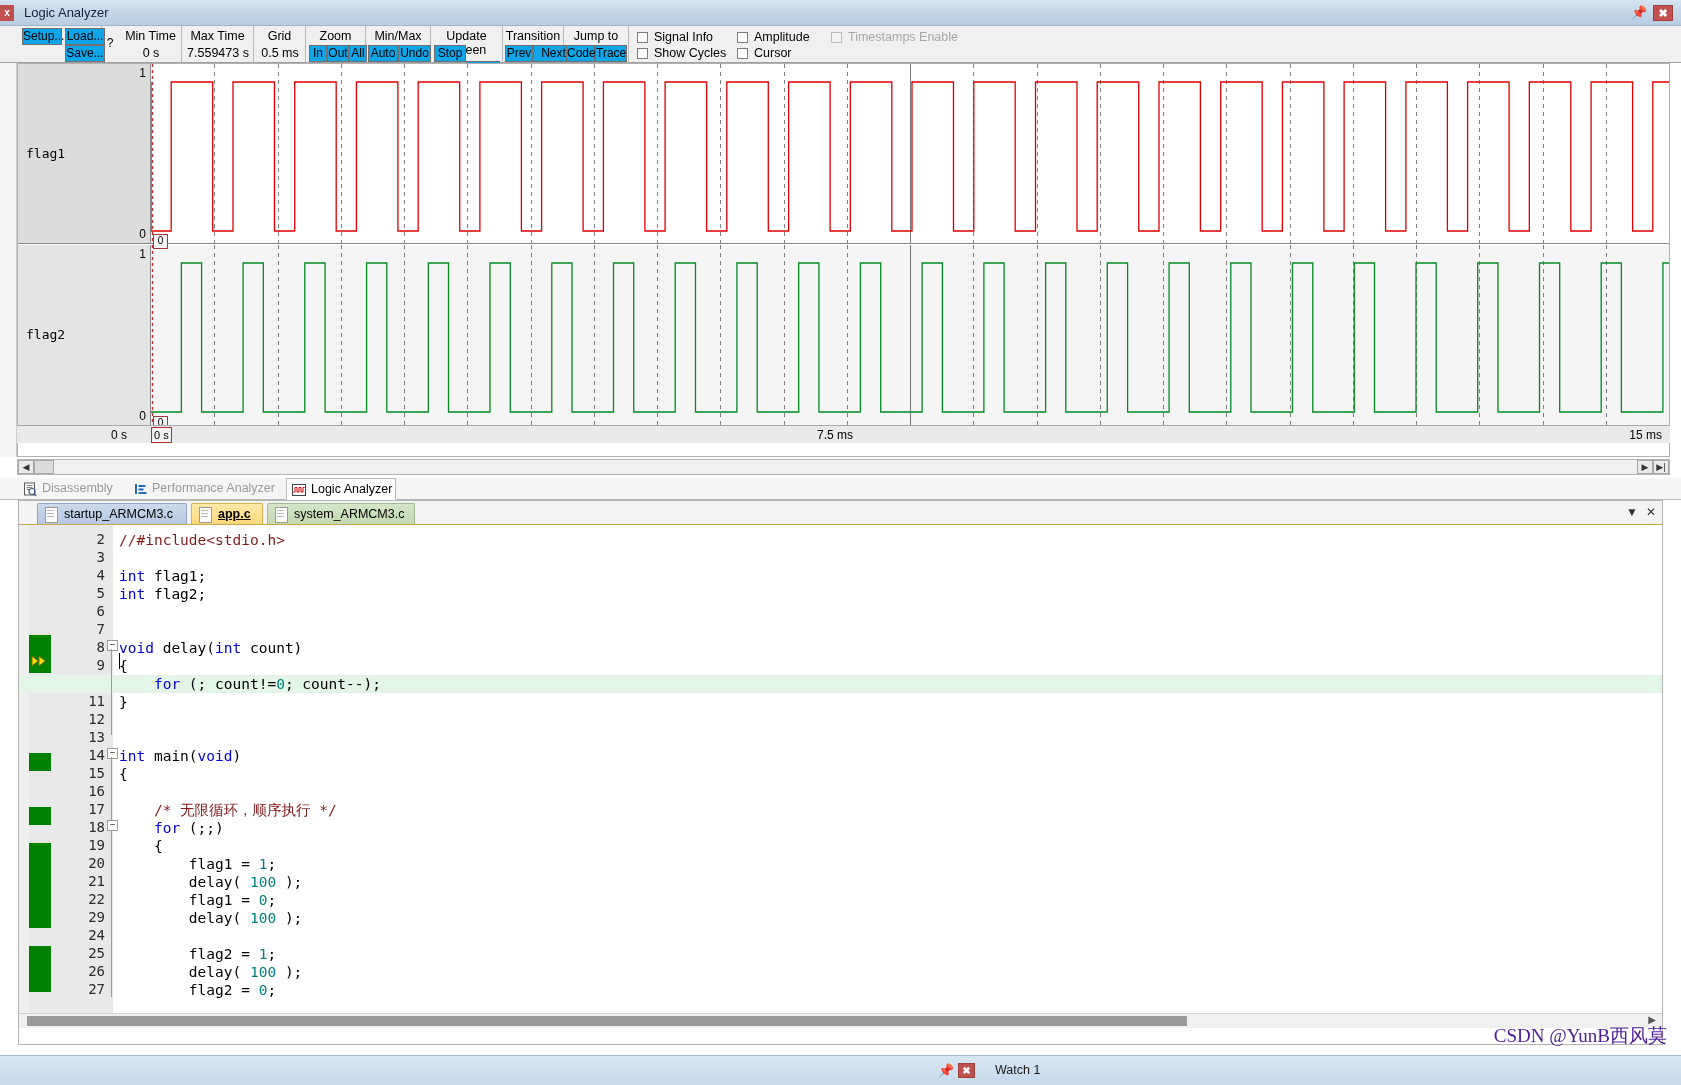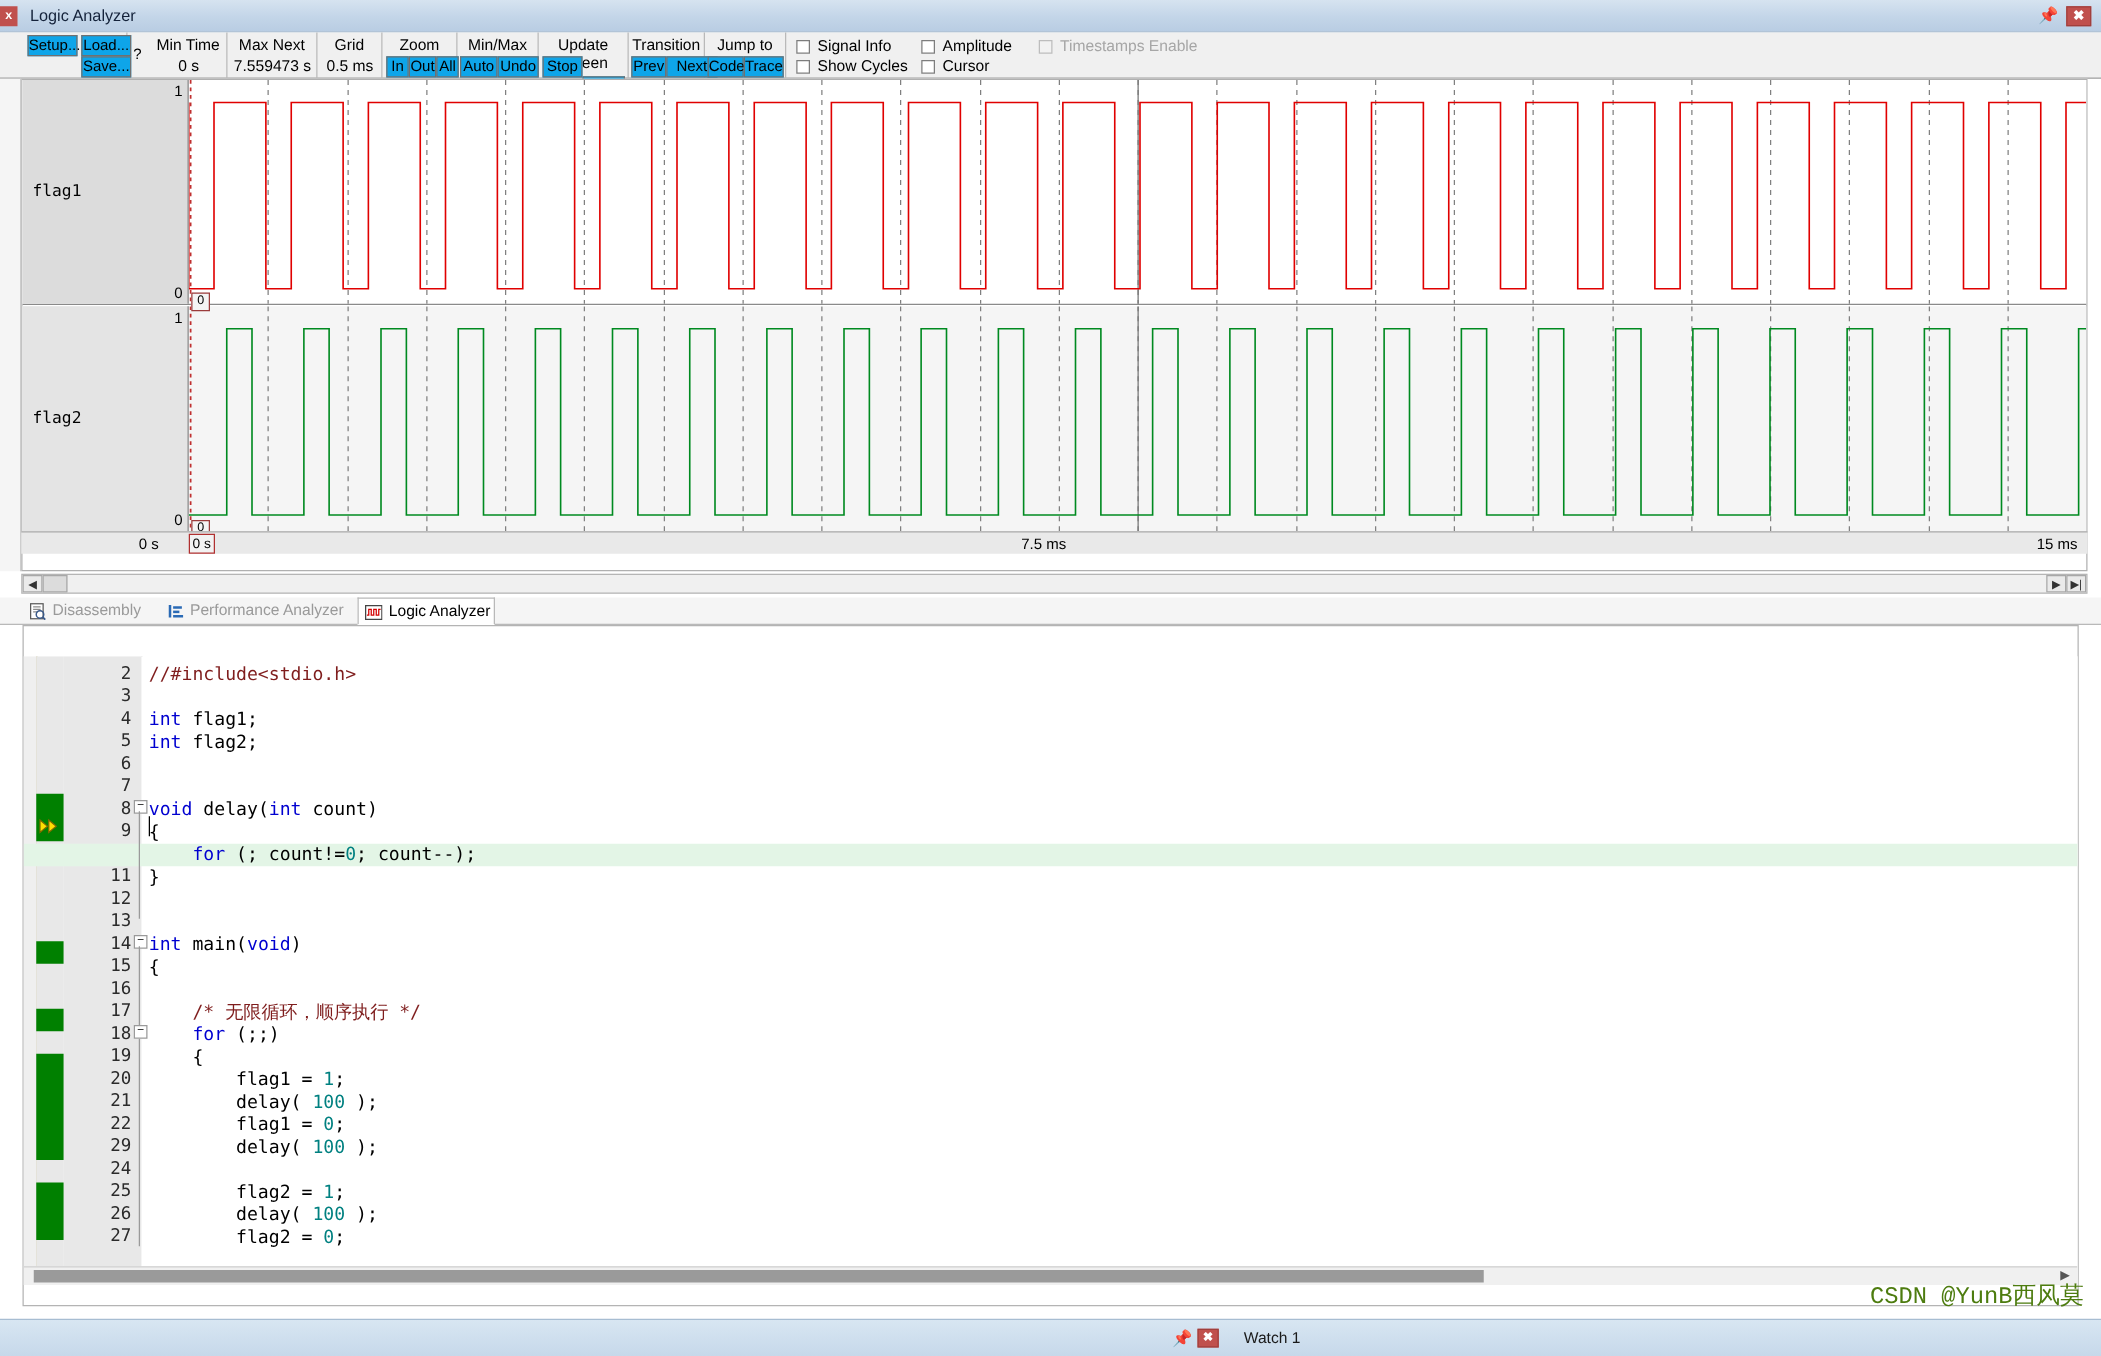--- a/index.html
+++ b/index.html
@@ -131,22 +131,22 @@
   .ed-hscroll{position:absolute;left:0;bottom:0;width:100%;height:15px;background:#f0f0f0;
     border-top:1px solid #cfcfcf;box-sizing:border-box;}
 
   
   .statusbar{position:absolute;left:0;bottom:0;width:1681px;height:30px;
     background:linear-gradient(to bottom,#d8e6f2,#c6d8ea);border-top:1px solid #a7bdd2;box-sizing:border-box;}
   .watch-pin{position:absolute;left:938px;top:7px;font-size:13px;color:#111;}
   .watch-x{position:absolute;left:958px;top:7px;width:17px;height:15px;background:#c0504d;
     border:1px solid #a13f3c;color:#fff;font-size:10px;line-height:14px;text-align:center;font-weight:bold;box-sizing:border-box;}
   .watch-lbl{position:absolute;left:995px;top:7px;font-size:12.5px;color:#1a1a1a;}
-  .wm{position:absolute;right:14px;bottom:3px;font-size:19px;color:#4d7c0f;white-space:nowrap;
-    font-family:Liberation Mono, monospace;}
+  .wm{position:absolute;right:14px;bottom:3px;font-size:19px;color:#4c1d95;white-space:nowrap;
+    font-family:Liberation Serif, serif;}
   .leftstrip2{position:absolute;left:0;top:63px;width:16px;height:394px;background:#f5f5f5;border-right:1px solid #cdcdcd;}
 </style>
 </head>
 <body>
 
 <div class="app">
 
   <div class="stub" style="left:22px;width:56px;"></div>
   <div class="stub" style="left:84px;width:56px;"></div>
   <div class="stub" style="left:146px;width:56px;"></div>
@@ -171,21 +171,21 @@
     <div class="tgrp" style="left:102px;width:18px;border-right:none;">
       <div class="btn" style="left:1px;top:10px;width:14px;height:17px;border:none;background:transparent;">?</div>
     </div>
 
     <div class="tgrp" style="left:120px;width:62px;">
       <div class="tglabel">Min Time</div>
       <div class="fieldv" style="left:0;top:20px;width:62px;">0 s</div>
     </div>
 
     <div class="tgrp" style="left:182px;width:72px;">
-      <div class="tglabel">Max Next</div>
+      <div class="tglabel">Max Time</div>
       <div class="fieldv" style="left:0;top:20px;width:72px;">7.559473 s</div>
     </div>
 
     <div class="tgrp" style="left:254px;width:52px;">
       <div class="tglabel">Grid</div>
       <div class="fieldv" style="left:0;top:20px;width:52px;">0.5 ms</div>
     </div>
 
     <div class="tgrp" style="left:306px;width:60px;">
       <div class="tglabel">Zoom</div>
@@ -357,20 +357,36 @@
       <svg class="vtab-ico" viewBox="0 0 14 14">
         <rect x="0.5" y="1.5" width="13" height="11" fill="#fff" stroke="#444"></rect>
         <path d="M1.5 9 L3 9 L3 4.5 L5 4.5 L5 9 L7 9 L7 4.5 L9 4.5 L9 9 L11 9 L11 4.5 L12.5 4.5" stroke="#d40000" fill="none" stroke-width="1"></path>
       </svg>
       <span class="lbl">Logic Analyzer</span>
     </div>
   </div>
 
   <div class="editor" style="top:500px;height:545px;">
 
+    <div class="filetabs">
+      <div class="ftab t0" style="left:18px;width:150px;">
+        <span class="pg"></span>
+        <span class="lbl">startup_ARMCM3.c</span>
+      </div>
+      <div class="ftab t1" style="left:172px;width:72px;">
+        <span class="pg"></span>
+        <span class="lbl">app.c</span>
+      </div>
+      <div class="ftab t2" style="left:248px;width:148px;">
+        <span class="pg"></span>
+        <span class="lbl">system_ARMCM3.c</span>
+      </div>
+      <div class="ft-right" style="right:24px;">▼</div>
+      <div class="ft-right" style="right:6px;">✕</div>
+    </div>
 
     <div class="code">
       <div class="bpcol"></div>
       <div class="covcol">
         <div class="covblk" style="left:0;top:110px;height:38px;"></div>
         <div class="covblk" style="left:0;top:228px;height:18px;"></div>
         <div class="covblk" style="left:0;top:282px;height:18px;"></div>
         <div class="covblk" style="left:0;top:318px;height:85px;"></div>
         <div class="covblk" style="left:0;top:421px;height:46px;"></div>
       </div>

